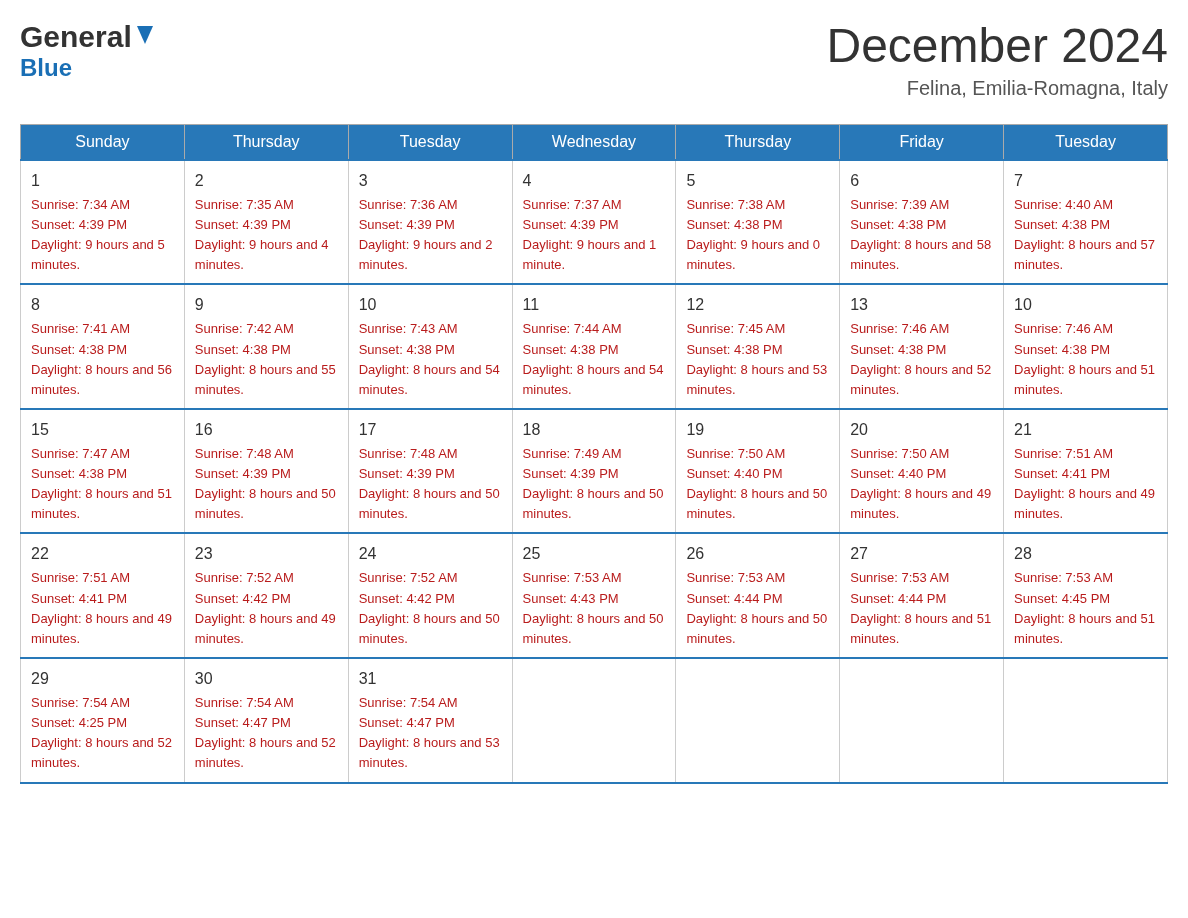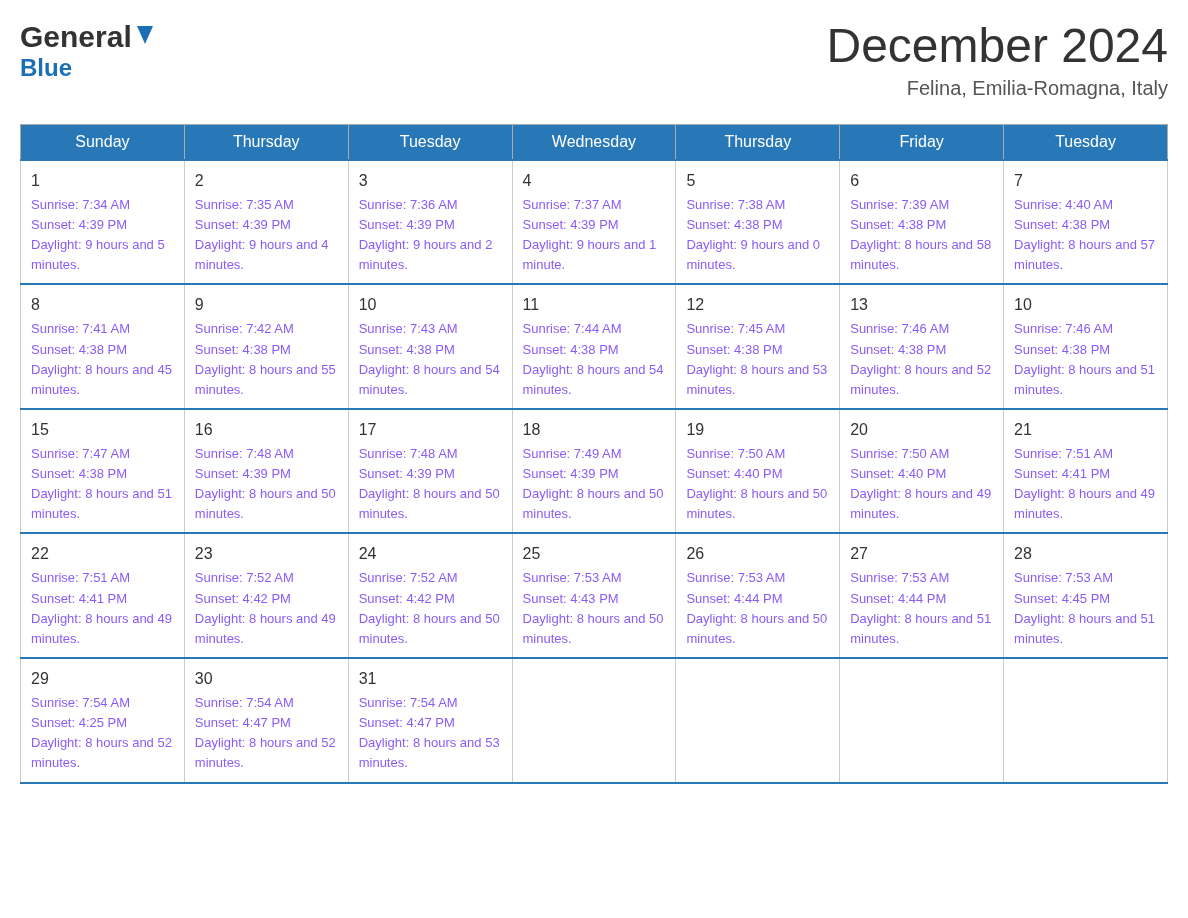--- a/index.html
+++ b/index.html
@@ -63,21 +63,21 @@
       border-bottom: 2px solid #2878b8;
     }
     .day-number {
       font-size: 16px;
       font-weight: normal;
       display: block;
       margin-bottom: 2px;
     }
     .day-info {
       font-size: 13px;
-      color: #8b5cf6;
+      color: #b91c1c;
       line-height: 1.55;
     }
     .empty-cell {
       background: #fff;
     }
     .logo-row {
       display: flex;
       align-items: center;
     }
     .logo-text-general {
@@ -194,21 +194,21 @@
           <span>Daylight: 8 hours and 57 minutes.</span>
         </div>
       </td>
       </tr>
       <tr>
         <td>
         <span class="day-number">8</span>
         <div class="day-info">
           <span>Sunrise: 7:41 AM</span><br>
           <span>Sunset: 4:38 PM</span><br>
-          <span>Daylight: 8 hours and 45 minutes.</span>
+          <span>Daylight: 8 hours and 56 minutes.</span>
         </div>
       </td>
         <td>
         <span class="day-number">9</span>
         <div class="day-info">
           <span>Sunrise: 7:42 AM</span><br>
           <span>Sunset: 4:38 PM</span><br>
           <span>Daylight: 8 hours and 55 minutes.</span>
         </div>
       </td>

